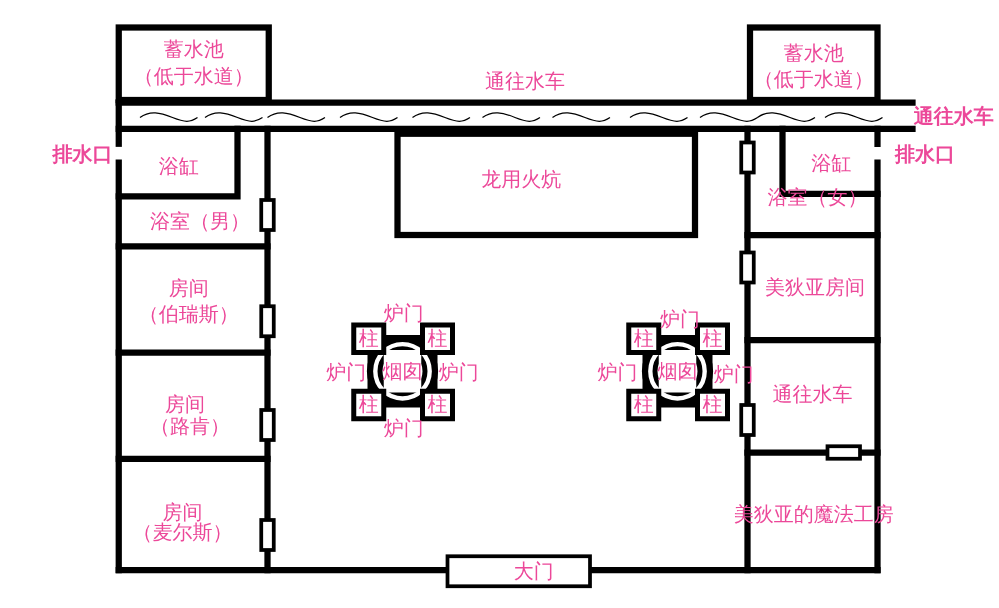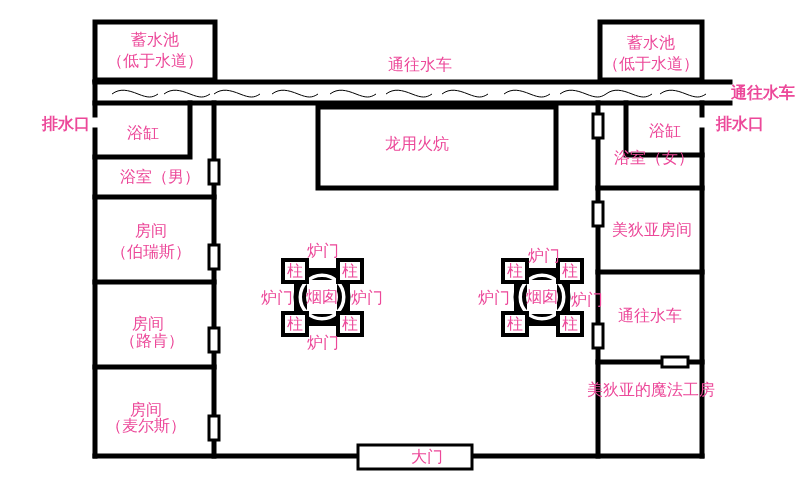--- a/index.html
+++ b/index.html
@@ -108,21 +108,21 @@
 <span class="lbl" style="left:151px;top:252px">（伯瑞斯）</span>
 <span class="lbl" style="left:148px;top:324px">房间</span>
 <span class="lbl" style="left:152px;top:341px">（路肯）</span>
 <span class="lbl" style="left:146px;top:410px">房间</span>
 <span class="lbl" style="left:146px;top:426px">（麦尔斯）</span>
 
 <span class="lbl" style="left:665px;top:131px">浴缸</span>
 <span class="lbl" style="left:654px;top:158px">浴室（女）</span>
 <span class="lbl" style="left:652px;top:230px">美狄亚房间</span>
 <span class="lbl" style="left:650px;top:316px">通往水车</span>
-<span class="lbl" style="left:651px;top:390px">美狄亚的魔法工房</span>
+<span class="lbl" style="left:651px;top:412px">美狄亚的魔法工房</span>
 
 <span class="lbl" style="left:417px;top:144px">龙用火炕</span>
 <span class="lbl" style="left:427px;top:457px">大门</span>
 
 <span class="lbl" style="left:323px;top:251px">炉门</span>
 <span class="lbl" style="left:277px;top:298px">炉门</span>
 <span class="lbl" style="left:367px;top:298px">炉门</span>
 <span class="lbl" style="left:323px;top:343px">炉门</span>
 <span class="lbl" style="left:322px;top:297px">烟囱</span>
 <span class="lbl" style="left:295px;top:271px">柱</span>

